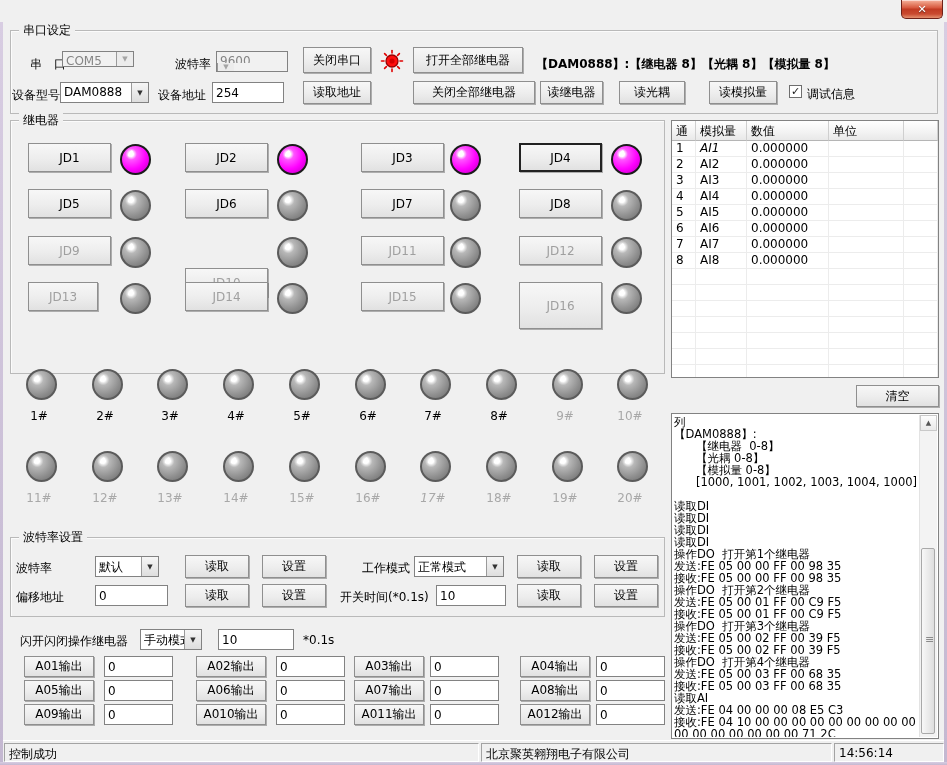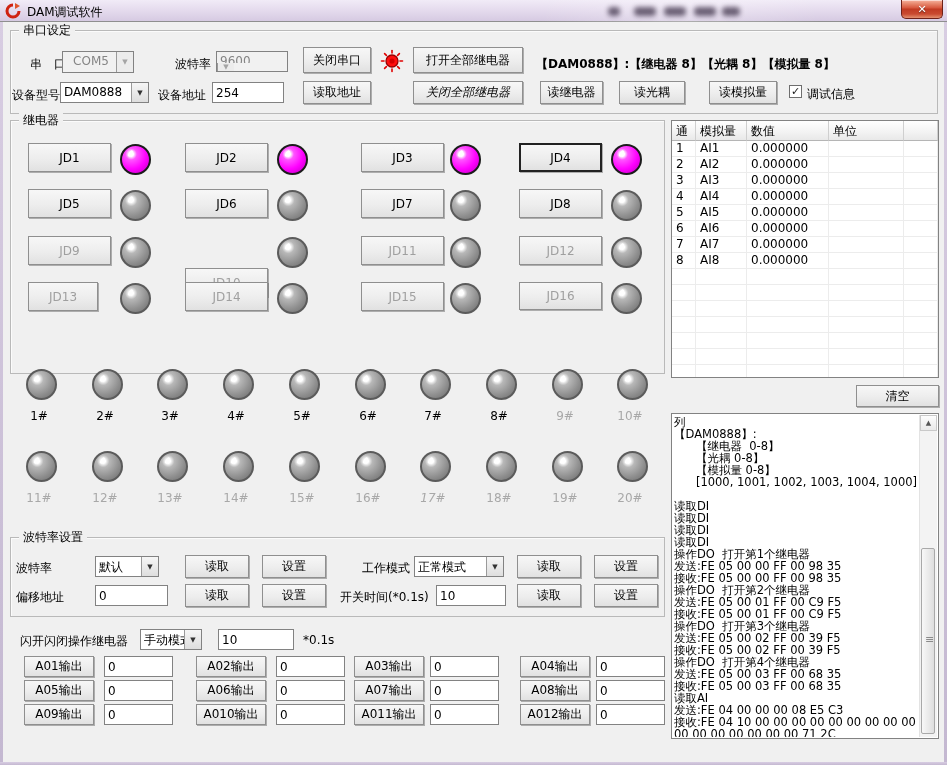--- a/index.html
+++ b/index.html
@@ -70,46 +70,33 @@
     font-size:7px;color:#555;}
   #sb-thumb{position:absolute;left:1px;width:14px;top:133px;height:186px;border:1px solid #a9a9a9;
     background:linear-gradient(90deg,#f8f8f8,#dedede);border-radius:2px;box-sizing:border-box;}
   #sb-thumb::after{content:"≡";position:absolute;left:3px;top:50%;margin-top:-8px;font-size:11px;color:#8a8a8a;}
 </style>
 </head>
 <body>
 
 <div id="win">
 
-  <div class="a" id="titlebar">
-    <div class="haze"></div>
-    <div class="blob" style="left:608px;width:12px;"></div>
-    <div class="blob" style="left:634px;width:22px;"></div>
-    <div class="blob" style="left:664px;width:22px;"></div>
-    <div class="blob" style="left:694px;width:22px;"></div>
-    <div class="blob" style="left:722px;width:18px;"></div>
-    <svg class="a" style="left:5px;top:3px;" width="16" height="16" viewBox="0 0 16 16">
-      <path d="M8 2 A6 6 0 1 0 14 8" fill="none" stroke="#cf2211" stroke-width="3"></path>
-      <path d="M10 0 L15 3 L10 6 Z" fill="#e0542a"></path>
-    </svg>
-    <span class="a lbl" style="left:27px;top:4px;">DAM调试软件</span>
-  </div>
   <div class="a" id="closebtn">
     <span>✕</span>
   </div>
 
   <div class="a edge" style="left:0;top:22px;width:3px;height:740px;"></div>
   <div class="a edge" style="left:944px;top:22px;width:3px;height:740px;"></div>
   <div class="a edge" style="left:0;top:762px;width:947px;height:3px;"></div>
 
   <div class="a gbox" style="left:10px;top:30px;width:928px;height:84px;">
     <span class="legend">串口设定</span>
   </div>
   <span class="a lbl" style="left:30px;top:56px;">串　口</span>
-  <div class="a combo disabled" style="left:62px;top:51px;width:72px;height:22px;text-align:center;">
+  <div class="a combo disabled" style="left:62px;top:51px;width:72px;height:16px;">
     <span class="val">COM5</span>
     <span class="arrow">▼</span>
   </div>
   <span class="a lbl" style="left:175px;top:56px;">波特率</span>
   <div class="a combo disabled" style="left:216px;top:51px;width:72px;height:21px;flex-direction:column;">
     <span class="val">9600</span>
     <span class="arrow">▼</span>
   </div>
   <div class="a btn" style="left:303px;top:47px;width:68px;height:26px;">关闭串口</div>
   <svg class="a" style="left:380px;top:49px;" width="24" height="24" viewBox="0 0 24 24">
@@ -130,21 +117,21 @@
   <span class="a lbl" style="left:536px;top:56px;font-weight:bold;">【DAM0888】:【继电器  8】【光耦 8】【模拟量 8】</span>
 
   <span class="a lbl" style="left:12px;top:87px;">设备型号</span>
   <div class="a combo" style="left:60px;top:82px;width:89px;height:21px;">
     <span class="val">DAM0888</span>
     <span class="arrow">▼</span>
   </div>
   <span class="a lbl" style="left:158px;top:87px;">设备地址</span>
   <input class="a tinput" style="left: 212px; top: 82px; width: 72px; height: 21px;" value="254">
   <div class="a btn" style="left:303px;top:81px;width:68px;height:23px;">读取地址</div>
-  <div class="a btn" style="left:413px;top:81px;width:110px;height:23px;font-style:italic;">关闭全部继电器</div>
+  <div class="a btn" style="left:413px;top:81px;width:122px;height:23px;">关闭全部继电器</div>
   <div class="a btn" style="left:540px;top:81px;width:63px;height:23px;">读继电器</div>
   <div class="a btn" style="left:619px;top:81px;width:66px;height:23px;">读光耦</div>
   <div class="a btn" style="left:709px;top:81px;width:68px;height:23px;">读模拟量</div>
   <div class="a chk" style="left:789px;top:85px;" id="debug-check">✓</div>
   <span class="a lbl" style="left:807px;top:86px;">调试信息</span>
 
   <div class="a gbox" style="left:10px;top:120px;width:655px;height:254px;">
     <span class="legend">继电器</span>
   </div>
   <div class="a" id="relays-layer" style="left:0;top:0;width:947px;height:765px;pointer-events:none;">
@@ -171,21 +158,21 @@
       <div class="a btn disabled" style="left: 361px; top: 236px; width: 83px; height: 29px; pointer-events: auto;">JD11</div>
       <span class="led off" style="left: 450px; top: 237px; width: 27px; height: 27px;"></span>
       <div class="a btn disabled" style="left: 519px; top: 236px; width: 83px; height: 29px; pointer-events: auto;">JD12</div>
       <span class="led off" style="left: 611px; top: 237px; width: 27px; height: 27px;"></span>
       <div class="a btn disabled" style="left: 28px; top: 282px; width: 70px; height: 29px; pointer-events: auto;">JD13</div>
       <span class="led off" style="left: 120px; top: 283px; width: 27px; height: 27px;"></span>
       <div class="a btn disabled" style="left: 185px; top: 282px; width: 83px; height: 29px; pointer-events: auto;">JD14</div>
       <span class="led off" style="left: 277px; top: 283px; width: 27px; height: 27px;"></span>
       <div class="a btn disabled" style="left: 361px; top: 282px; width: 83px; height: 29px; pointer-events: auto;">JD15</div>
       <span class="led off" style="left: 450px; top: 283px; width: 27px; height: 27px;"></span>
-      <div class="a btn disabled" style="left: 519px; top: 282px; width: 83px; height: 28px; pointer-events: auto;">JD16</div>
+      <div class="a btn disabled" style="left: 519px; top: 282px; width: 83px; height: 47px; pointer-events: auto;">JD16</div>
       <span class="led off" style="left: 611px; top: 283px; width: 27px; height: 27px;"></span>
     </div>
 
   <div class="a" id="opto-layer" style="left:0;top:0;width:947px;height:765px;pointer-events:none;">
       <span class="led off" style="left: 26px; top: 369px; width: 27px; height: 27px;"></span>
       <span class="opto-label" style="left: 19px; top: 409px;">1#</span>
       <span class="led off" style="left: 92px; top: 369px; width: 27px; height: 27px;"></span>
       <span class="opto-label" style="left: 85px; top: 409px;">2#</span>
       <span class="led off" style="left: 157px; top: 369px; width: 27px; height: 27px;"></span>
       <span class="opto-label" style="left: 150px; top: 409px;">3#</span>
@@ -290,21 +277,21 @@
     <div id="table-head">
         <div class="th" style="width: 24px;">通</div>
         <div class="th" style="width: 51px;">模拟量</div>
         <div class="th" style="width: 82px;">数值</div>
         <div class="th" style="width: 75px;">单位</div>
         <div class="th" style="flex: 1 1 0%;"></div>
       </div>
     <div id="table-rows">
         <div class="tr">
           <div class="td" style="width: 24px;">1</div>
-          <div class="td" style="width: 51px;">AI1</div>
+          <div class="td" style="width: 51px; font-style: italic;">AI1</div>
           <div class="td" style="width: 82px;">0.000000</div>
           <div class="td" style="width: 75px;"></div>
           <div class="td" style="flex: 1 1 0%;"></div>
         </div>
         <div class="tr">
           <div class="td" style="width: 24px;">2</div>
           <div class="td" style="width: 51px;">AI2</div>
           <div class="td" style="width: 82px;">0.000000</div>
           <div class="td" style="width: 75px;"></div>
           <div class="td" style="flex: 1 1 0%;"></div>
@@ -431,14 +418,19 @@
 读取AI
 发送:FE 04 00 00 00 08 E5 C3
 接收:FE 04 10 00 00 00 00 00 00 00 00 00 00
 00 00 00 00 00 00 00 71 2C</pre>
     <div id="log-scrollbar">
       <div id="sb-up">▲</div>
       <div id="sb-thumb"></div>
     </div>
   </div>
 
+  <div class="a" id="statusbar">
+    <div class="sp" style="left:1px;width:475px;">控制成功</div>
+    <div class="sp" style="left:478px;width:351px;">北京聚英翱翔电子有限公司</div>
+    <div class="sp" style="left:831px;width:110px;">14:56:14</div>
+  </div>
 
 </div>
 
 </body></html>

